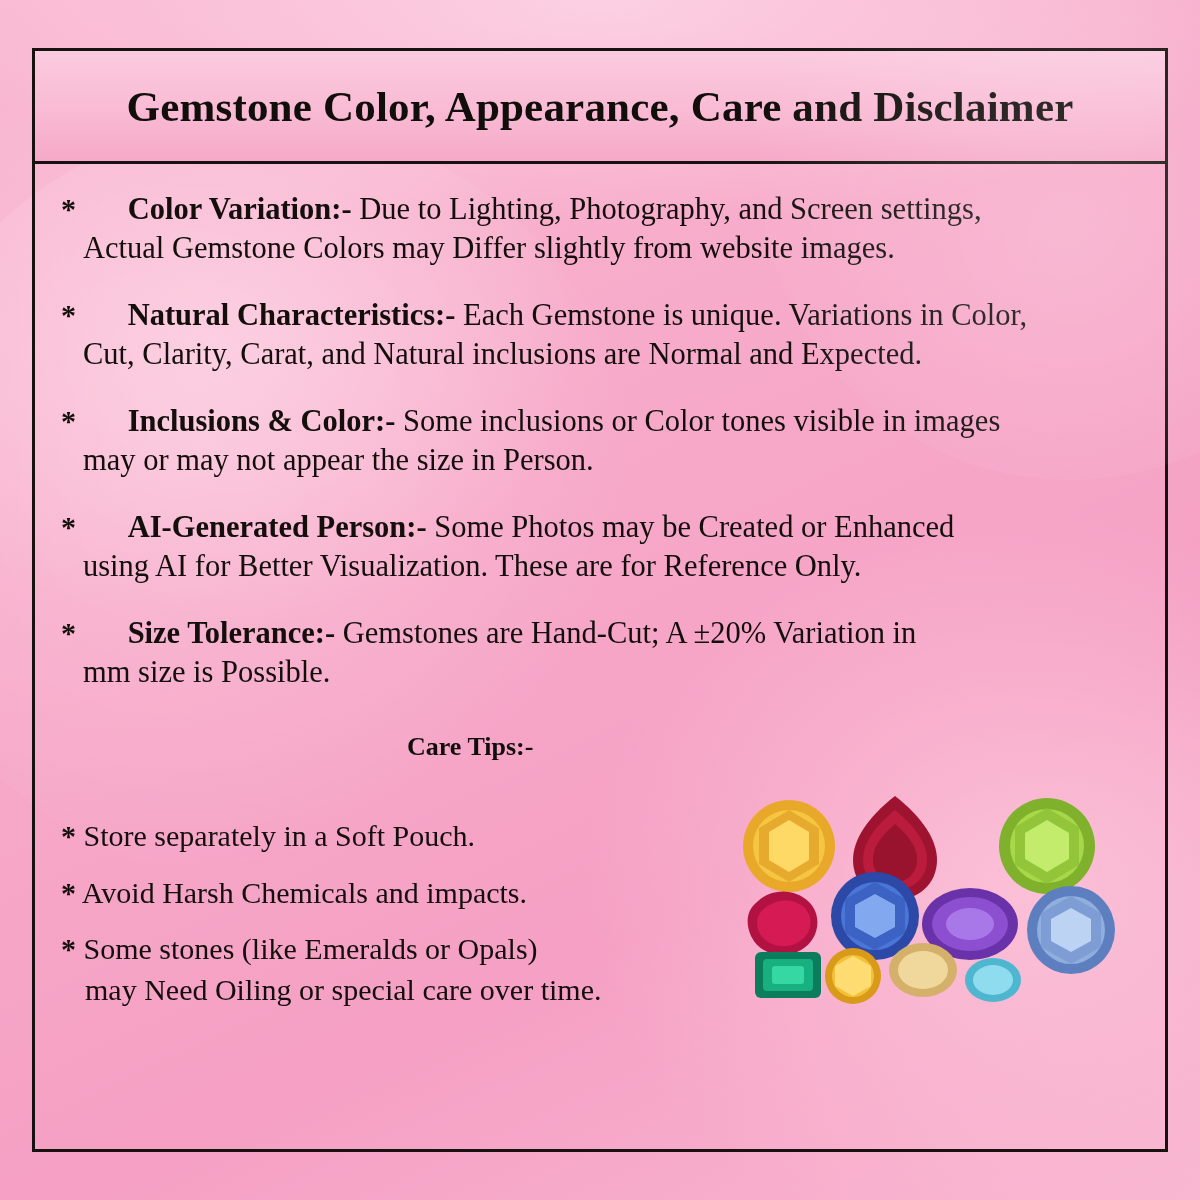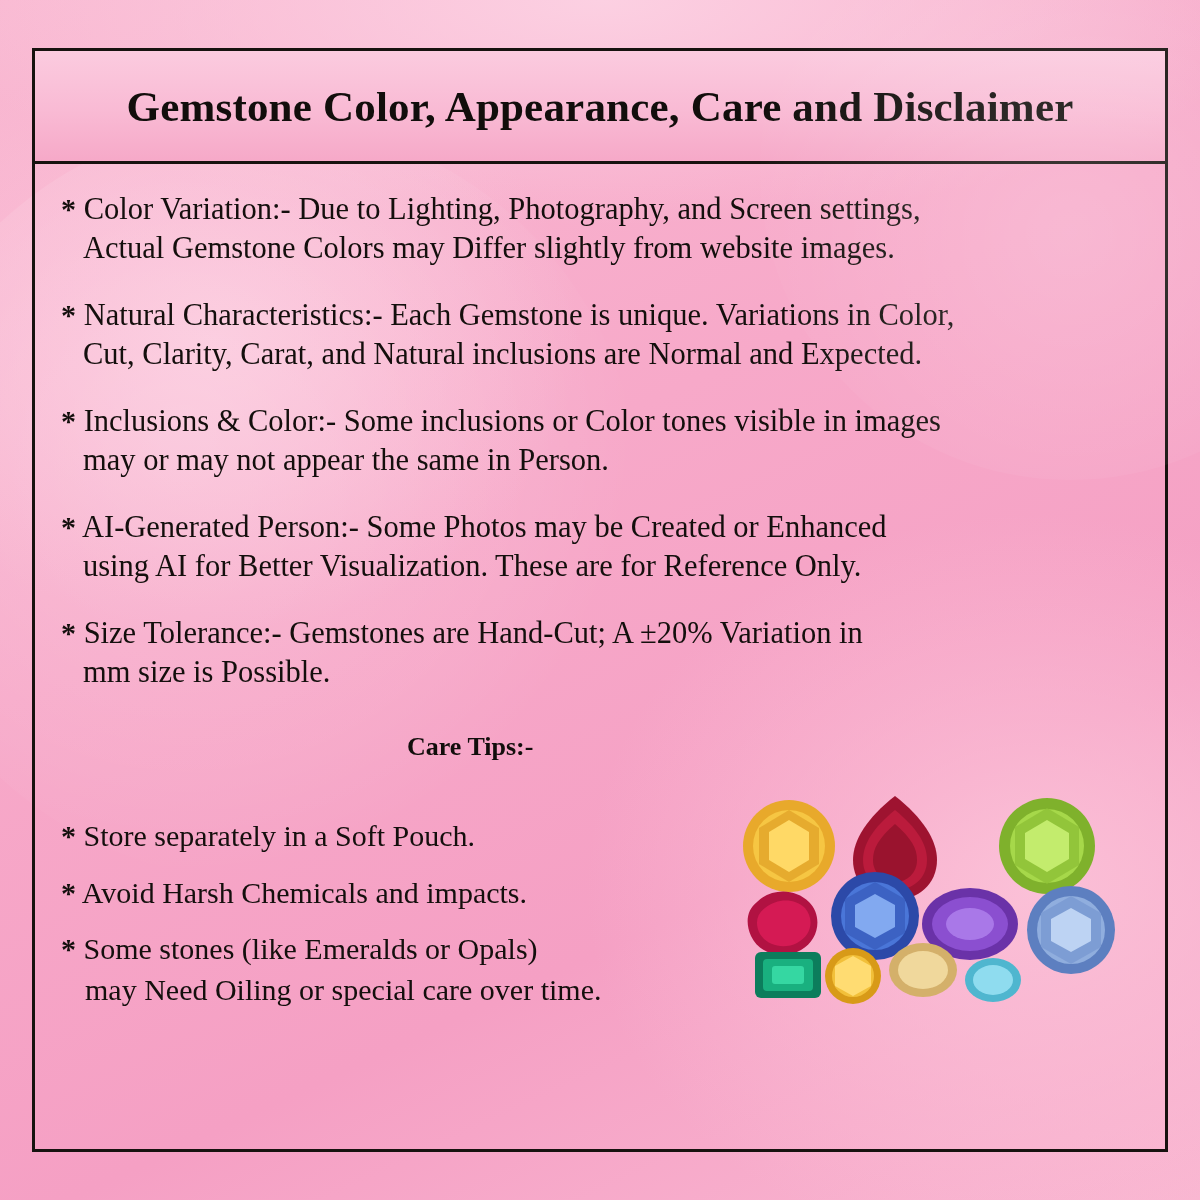--- a/index.html
+++ b/index.html
@@ -90,21 +90,22 @@
     white-space: nowrap;
   }
   .clause .line.indent {
     padding-left: 22px;
   }
   .star {
     font-size: 30px;
     font-weight: bold;
   }
   .lead {
-    font-weight: normal;
+    font-weight: bold;
+    margin-left: 44px;
   }
 
   .care-row {
     position: relative;
     height: 96px;
     margin-top: -6px;
   }
   .care-tips {
     position: absolute;
     left: 346px;
@@ -187,21 +188,21 @@
           <span class="lead">Natural Characteristics:-</span><span> Each Gemstone is unique. Variations in Color,</span>
         </span>
         <span class="line indent">Cut, Clarity, Carat, and Natural inclusions are Normal and Expected.</span>
       </div>
 
       <div class="clause">
         <span class="line">
           <span class="star">*</span>
           <span class="lead">Inclusions &amp; Color:-</span><span> Some inclusions or Color tones visible in images</span>
         </span>
-        <span class="line indent">may or may not appear the same in Person.</span>
+        <span class="line indent">may or may not appear the size in Person.</span>
       </div>
 
       <div class="clause">
         <span class="line">
           <span class="star">*</span>
           <span class="lead">AI-Generated Person:-</span><span> Some Photos may be Created or Enhanced</span>
         </span>
         <span class="line indent">using AI for Better Visualization. These are for Reference Only.</span>
       </div>
 

